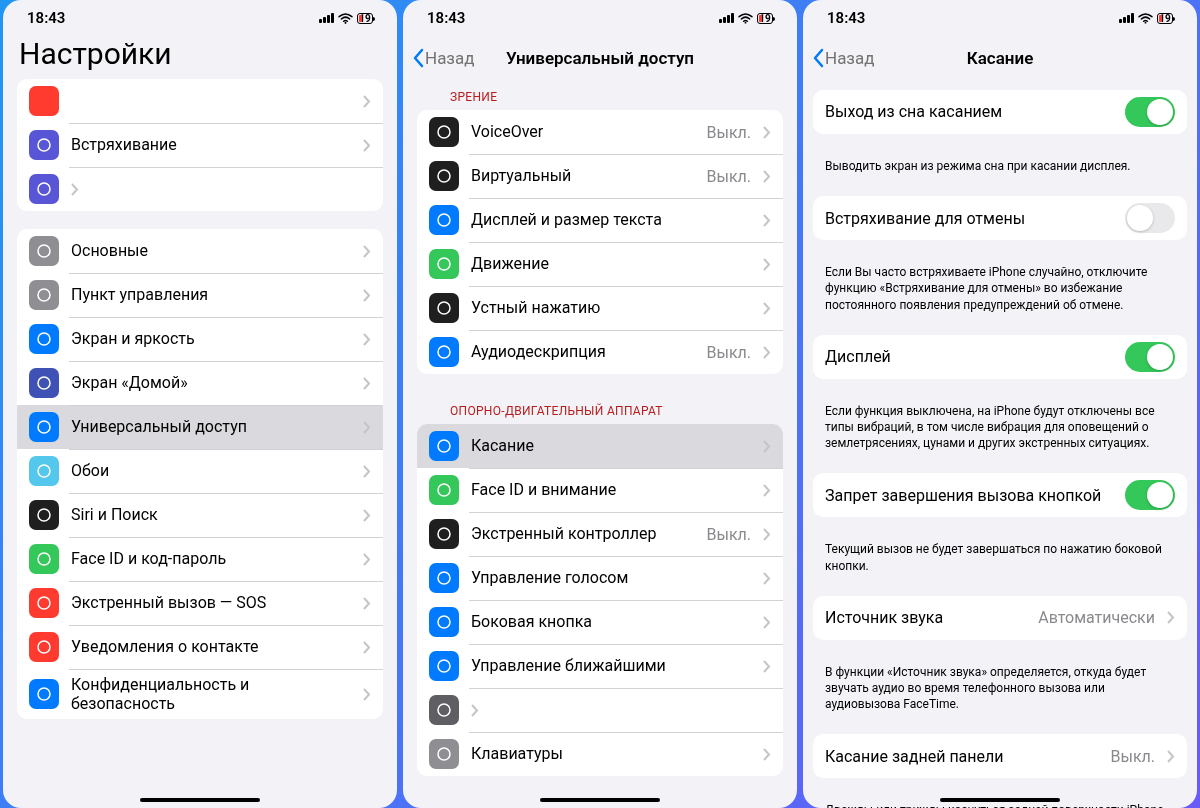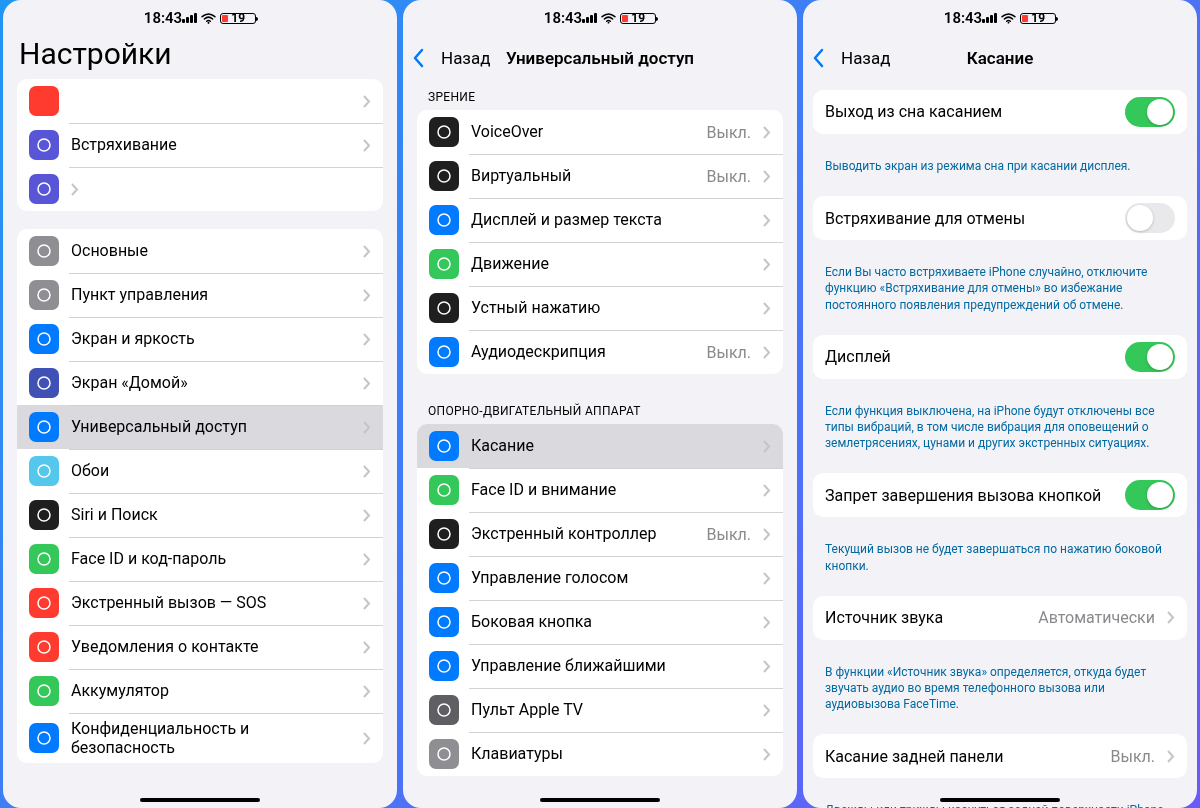--- a/index.html
+++ b/index.html
@@ -1,40 +1,40 @@
 <!DOCTYPE html>
 <html><head>
 <meta charset="utf-8">
 <style>
 *{box-sizing:border-box;margin:0;padding:0;font-family:-apple-system,BlinkMacSystemFont,"Segoe UI",Roboto,sans-serif;}
 body{background:linear-gradient(135deg,#2196f3,#6a5af9);display:flex;gap:6px;justify-content:center;align-items:flex-start;padding:0;width:1200px;height:808px;overflow:hidden;}
 .phone{width:394px;height:808px;background:#f2f2f7;border-radius:18px;overflow:hidden;position:relative;display:flex;flex-direction:column;}
-.status{height:36px;display:flex;align-items:center;justify-content:center;padding:0 24px;font-size:15px;font-weight:600;color:#000;}
+.status{height:36px;display:flex;align-items:center;justify-content:space-between;padding:0 24px;font-size:15px;font-weight:600;color:#000;}
 .status .right{display:flex;align-items:center;gap:4px;font-size:12px;}
 .sig{display:inline-flex;gap:1px;align-items:flex-end;}
 .sig b{width:3px;background:#000;border-radius:1px;}
 .sig b:nth-child(1){height:4px;}.sig b:nth-child(2){height:6px;}.sig b:nth-child(3){height:8px;}.sig b:nth-child(4){height:10px;}
 .wifi{width:15px;height:11px;position:relative;}
 .wifi::before{content:"";position:absolute;inset:0;background:radial-gradient(circle at 50% 100%,#000 0 2px,transparent 2px),conic-gradient(from -45deg at 50% 100%,#000 0deg 90deg,transparent 90deg);clip-path:polygon(0 0,100% 0,100% 100%,0 100%);}
 .batt{display:inline-flex;align-items:center;gap:2px;}
-.batt .box{width:36px;height:11px;border:1px solid #000;border-radius:3px;position:relative;display:flex;align-items:center;justify-content:center;font-size:12px;font-weight:700;}
+.batt .box{width:16px;height:11px;border:1px solid #000;border-radius:3px;position:relative;display:flex;align-items:center;justify-content:center;font-size:10px;font-weight:700;}
 .batt .box::after{content:"";position:absolute;right:-3px;top:3px;width:2px;height:4px;background:#000;border-radius:0 2px 2px 0;}
 .batt .fill{position:absolute;left:1px;top:1px;bottom:1px;width:18%;background:#ff3b30;border-radius:1px;}
 .nav{height:44px;display:flex;align-items:center;padding:0 10px;position:relative;}
-.nav .back{display:flex;align-items:center;color:#000000;font-size:17px;gap:16px;}
+.nav .back{display:flex;align-items:center;color:#737373;font-size:17px;gap:0;}
 .nav .back svg{width:12px;height:20px;}
 .nav .title{position:absolute;left:0;right:0;text-align:center;font-size:17px;font-weight:600;color:#000;pointer-events:none;}
 .bigtitle{font-size:30px;font-weight:400;padding:0 16px 8px;color:#000;}
 .content{flex:1;overflow-y:auto;padding-bottom:20px;}
 .content::-webkit-scrollbar{width:3px;}
 .content::-webkit-scrollbar-thumb{background:#c0c0c0;border-radius:2px;}
 .group{margin:0 14px 30px;background:#fff;border-radius:10px;overflow:hidden;}
 .group.tight{margin-bottom:18px;}
-.ghead{font-size:12px;color:#000000;padding:0 25px 6px;text-transform:uppercase;letter-spacing:0.3px;}
-.gfoot{font-size:12px;color:#0369a1;padding:6px 13px 0;line-height:1.35;}
+.ghead{font-size:12px;color:#b91c1c;padding:0 47px 6px;text-transform:uppercase;letter-spacing:0.3px;}
+.gfoot{font-size:12px;color:#000000;padding:6px 13px 0;line-height:1.35;}
 .row{display:flex;align-items:center;min-height:44px;padding:6px 12px;gap:12px;position:relative;}
 .row+.row::before{content:"";position:absolute;top:0;left:52px;right:0;height:0.5px;background:#d1d1d6;}
 .row.sel{background:#d9d9de;}
 .ico{width:30px;height:30px;border-radius:7px;display:flex;align-items:center;justify-content:center;flex-shrink:0;color:#fff;}
 .ico svg{width:18px;height:18px;}
 .lbl{flex:1;font-size:16px;color:#000;line-height:1.2;}
 .val{font-size:16px;color:#8a8a8e;}
 .chev{width:8px;height:13px;flex-shrink:0;}
 .chev path{stroke:#c5c5c7;stroke-width:2;fill:none;}
 .tog{width:50px;height:30px;border-radius:15px;background:#e9e9eb;position:relative;flex-shrink:0;}
@@ -209,31 +209,20 @@
             <svg viewBox="0 0 18 18">
               <circle cx="9" cy="9" r="6" fill="none" stroke="#fff" stroke-width="1.5"></circle>
             </svg>
           </span>
           <span class="lbl">Уведомления о контакте</span>
           <svg class="chev" viewBox="0 0 8 13">
             <path d="M1 1l5 5.5L1 12"></path>
           </svg>
         </div>
         <div class="row">
-          <span class="ico" style="background:#34c759">
-            <svg viewBox="0 0 18 18">
-              <circle cx="9" cy="9" r="6" fill="none" stroke="#fff" stroke-width="1.5"></circle>
-            </svg>
-          </span>
-          <span class="lbl">Аккумулятор</span>
-          <svg class="chev" viewBox="0 0 8 13">
-            <path d="M1 1l5 5.5L1 12"></path>
-          </svg>
-        </div>
-        <div class="row">
           <span class="ico" style="background:#007aff">
             <svg viewBox="0 0 18 18">
               <circle cx="9" cy="9" r="6" fill="none" stroke="#fff" stroke-width="1.5"></circle>
             </svg>
           </span>
           <span class="lbl">Конфиденциальность и безопасность</span>
           <svg class="chev" viewBox="0 0 8 13">
             <path d="M1 1l5 5.5L1 12"></path>
           </svg>
         </div>
@@ -415,21 +404,20 @@
           <svg class="chev" viewBox="0 0 8 13">
             <path d="M1 1l5 5.5L1 12"></path>
           </svg>
         </div>
         <div class="row">
           <span class="ico" style="background:#5e5e63">
             <svg viewBox="0 0 18 18">
               <circle cx="9" cy="9" r="6" fill="none" stroke="#fff" stroke-width="1.5"></circle>
             </svg>
           </span>
-          <span class="lbl">Пульт Apple TV</span>
           <svg class="chev" viewBox="0 0 8 13">
             <path d="M1 1l5 5.5L1 12"></path>
           </svg>
         </div>
         <div class="row">
           <span class="ico" style="background:#8e8e93">
             <svg viewBox="0 0 18 18">
               <circle cx="9" cy="9" r="6" fill="none" stroke="#fff" stroke-width="1.5"></circle>
             </svg>
           </span>

